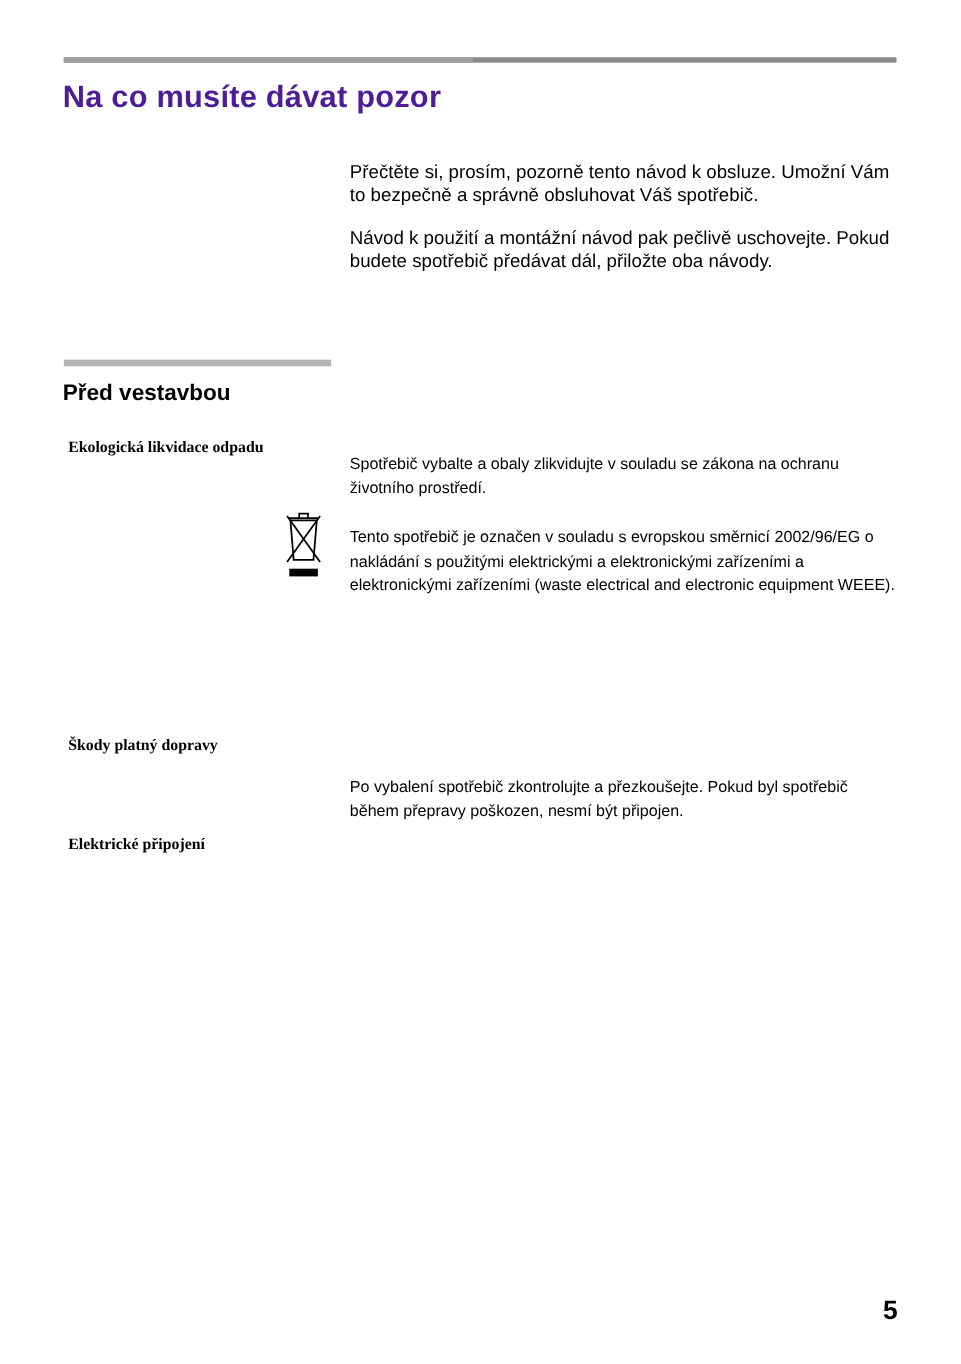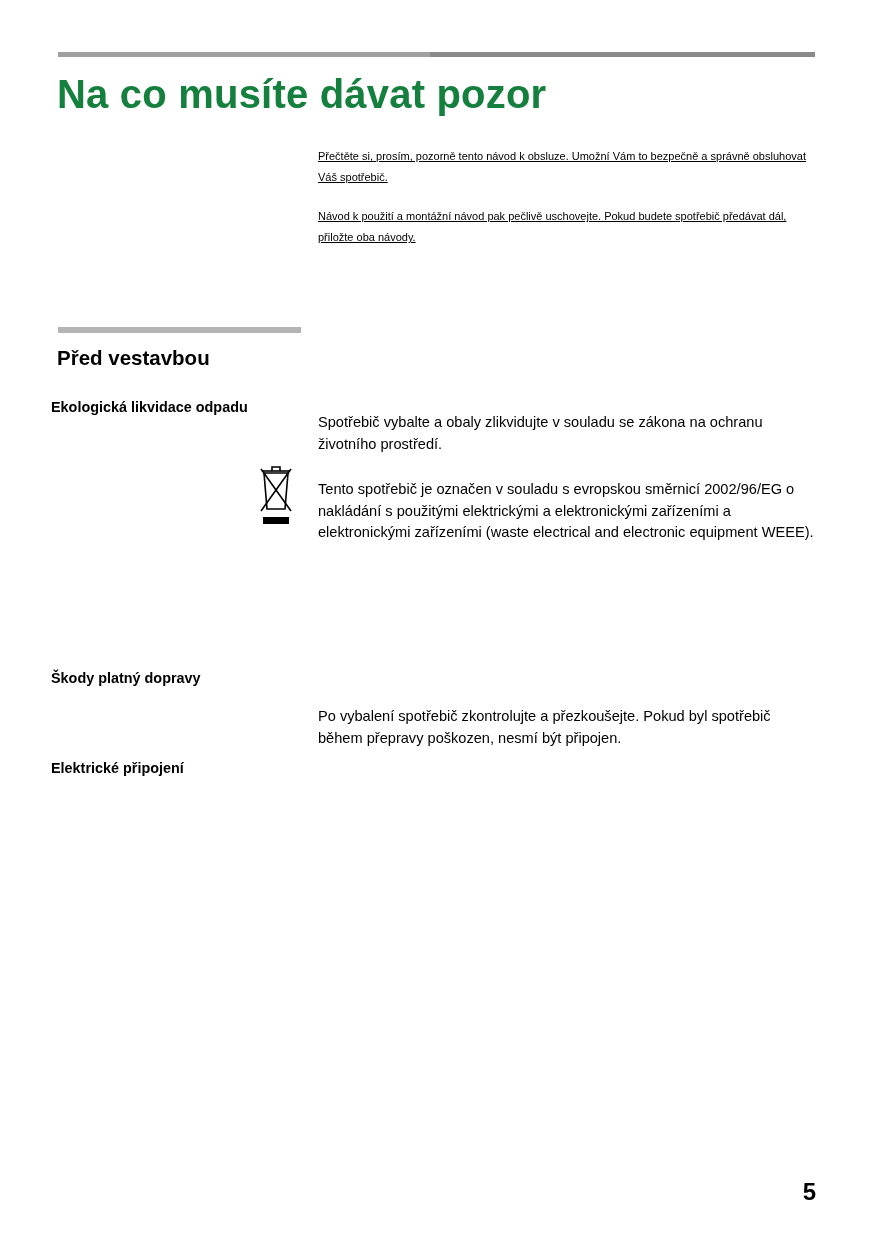--- a/index.html
+++ b/index.html
@@ -38,36 +38,35 @@
     width: 372px;
     height: 5px;
     background: #a0a0a0;
   }
 
   
   .page-title {
     position: absolute;
     left: 57px;
     top: 72px;
-    font-size: 40px;
+    font-size: 28px;
     font-weight: bold;
     letter-spacing: 0.2px;
-    color: #15803d;
+    color: #4c1d95;
     white-space: nowrap;
   }
 
   
   .intro {
     position: absolute;
     left: 318px;
     top: 146px;
     width: 500px;
-    font-size: 11px;
+    font-size: 17px;
     line-height: 21px;
-    text-decoration: underline;
   }
   .intro p {
     margin: 0 0 18px 0;
   }
   .intro p:last-child { margin-bottom: 0; }
 
   
   .rule-section {
     position: absolute;
     left: 58px;
@@ -81,25 +80,26 @@
     left: 57px;
     top: 346px;
     font-size: 20.5px;
     font-weight: bold;
     white-space: nowrap;
   }
 
   
   .row-label {
     position: absolute;
-    left: 51px;
+    left: 62px;
     width: 250px;
     font-size: 14.4px;
     font-weight: bold;
     line-height: 19px;
+    font-family: Liberation Serif, serif;
   }
   .row-body {
     position: absolute;
     left: 318px;
     width: 500px;
     font-size: 14.6px;
     line-height: 21.5px;
     margin-top: 14px;
   }
 

